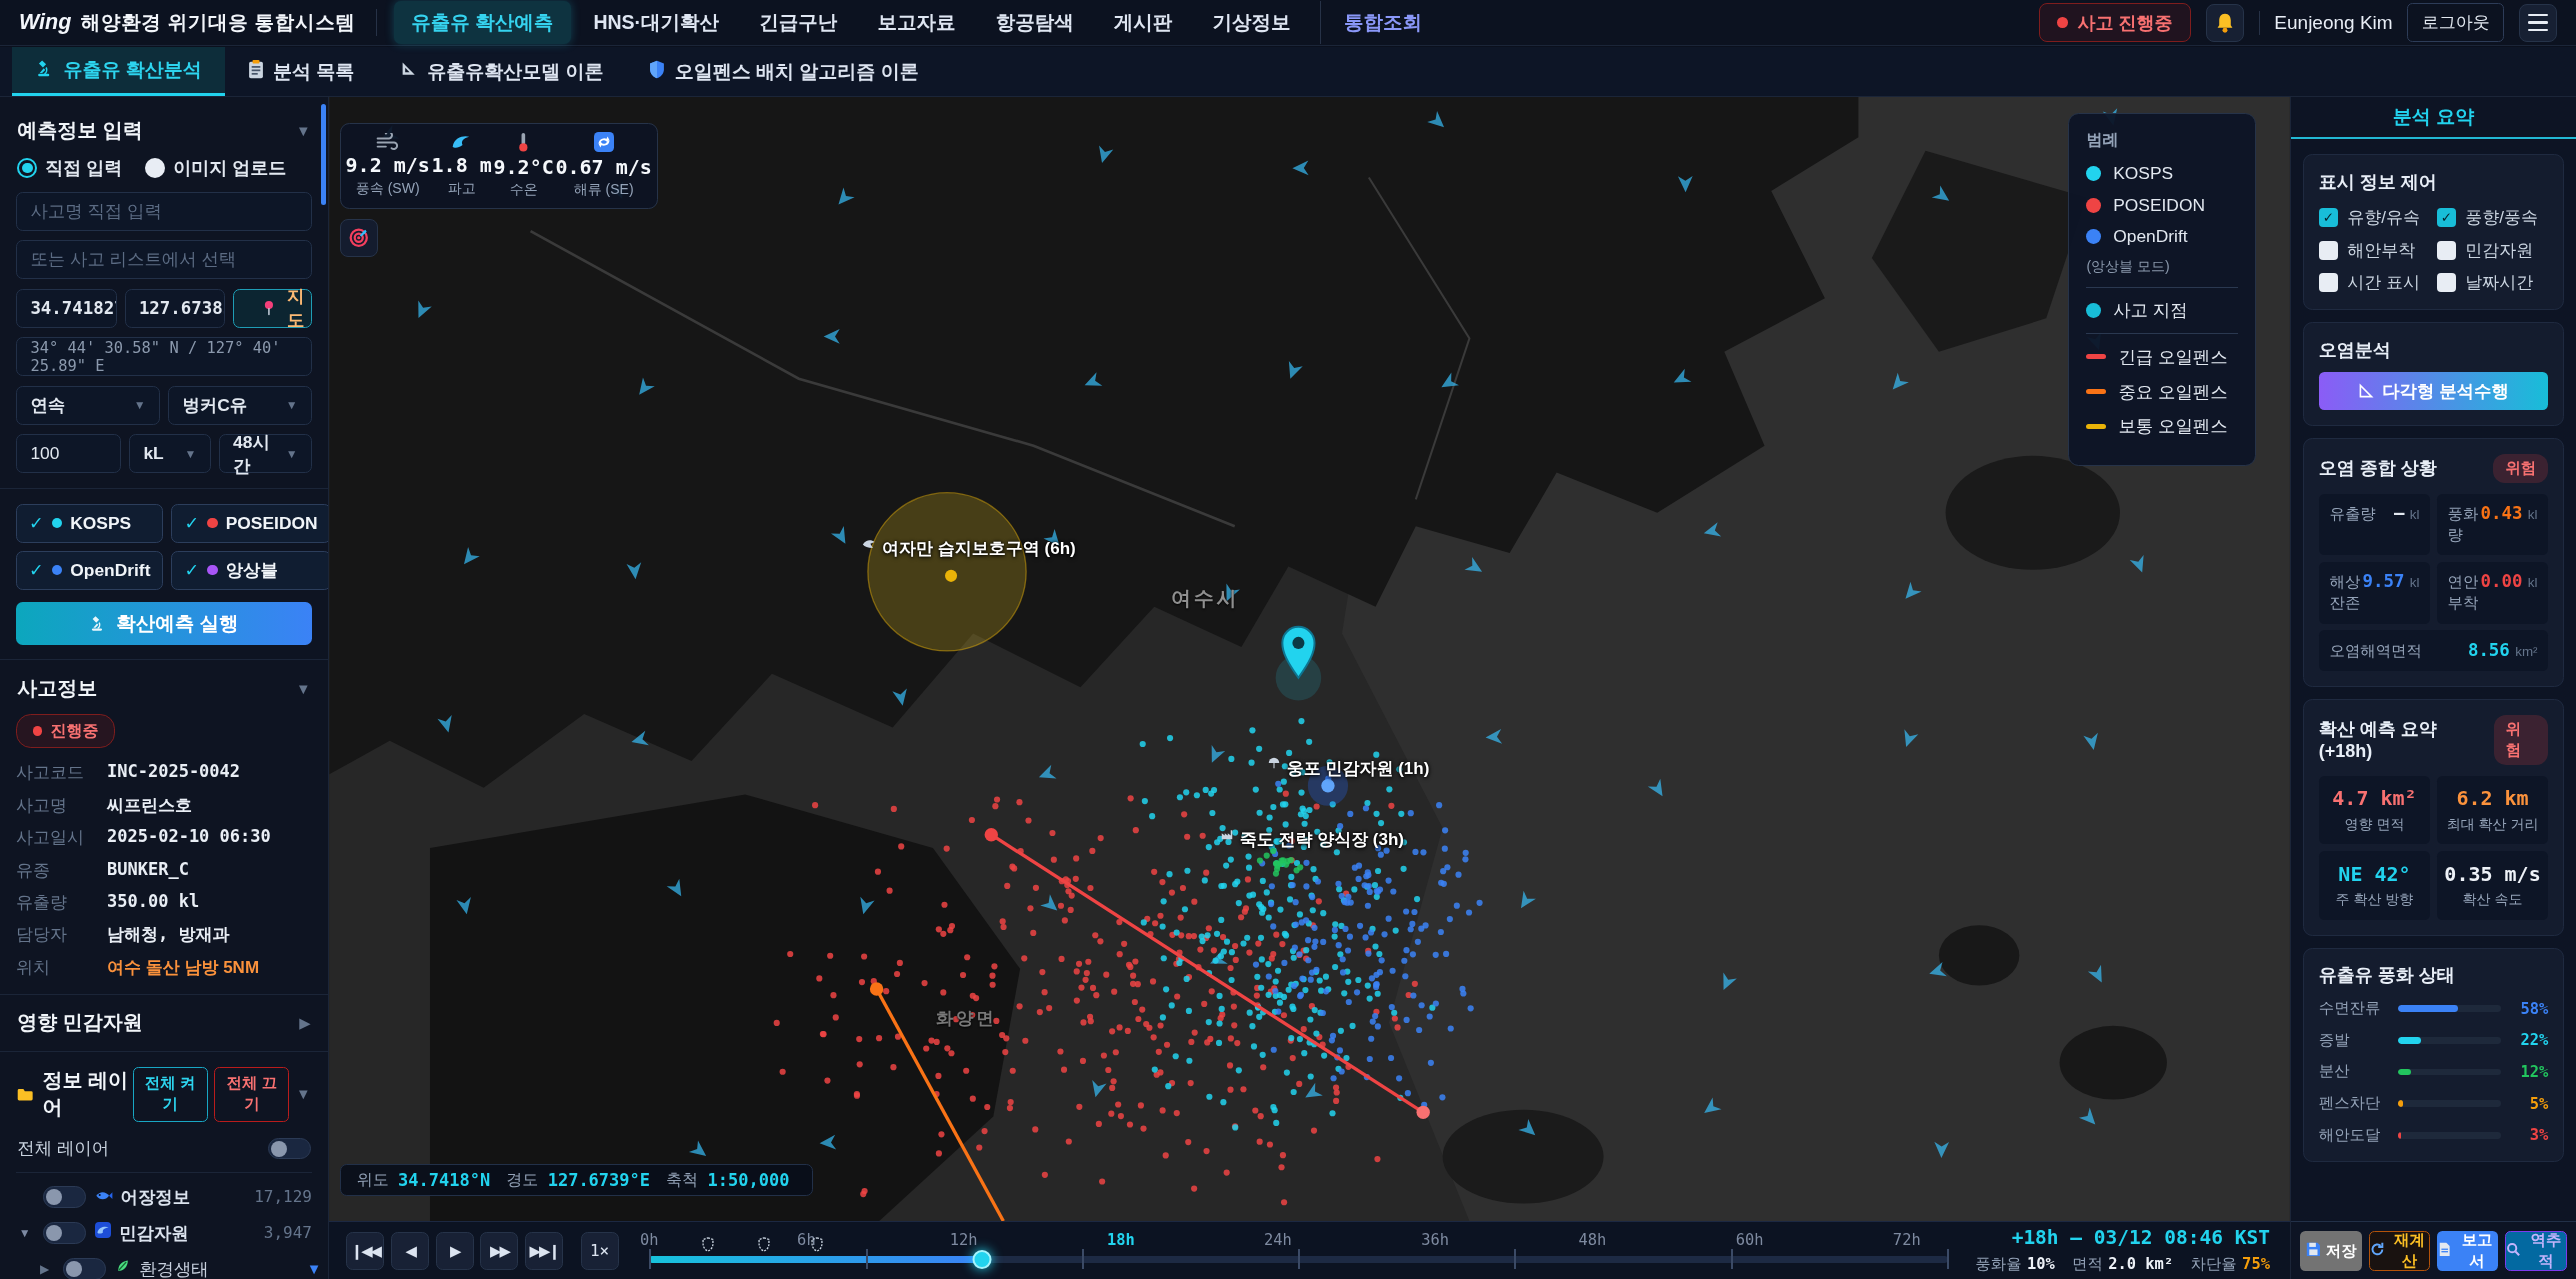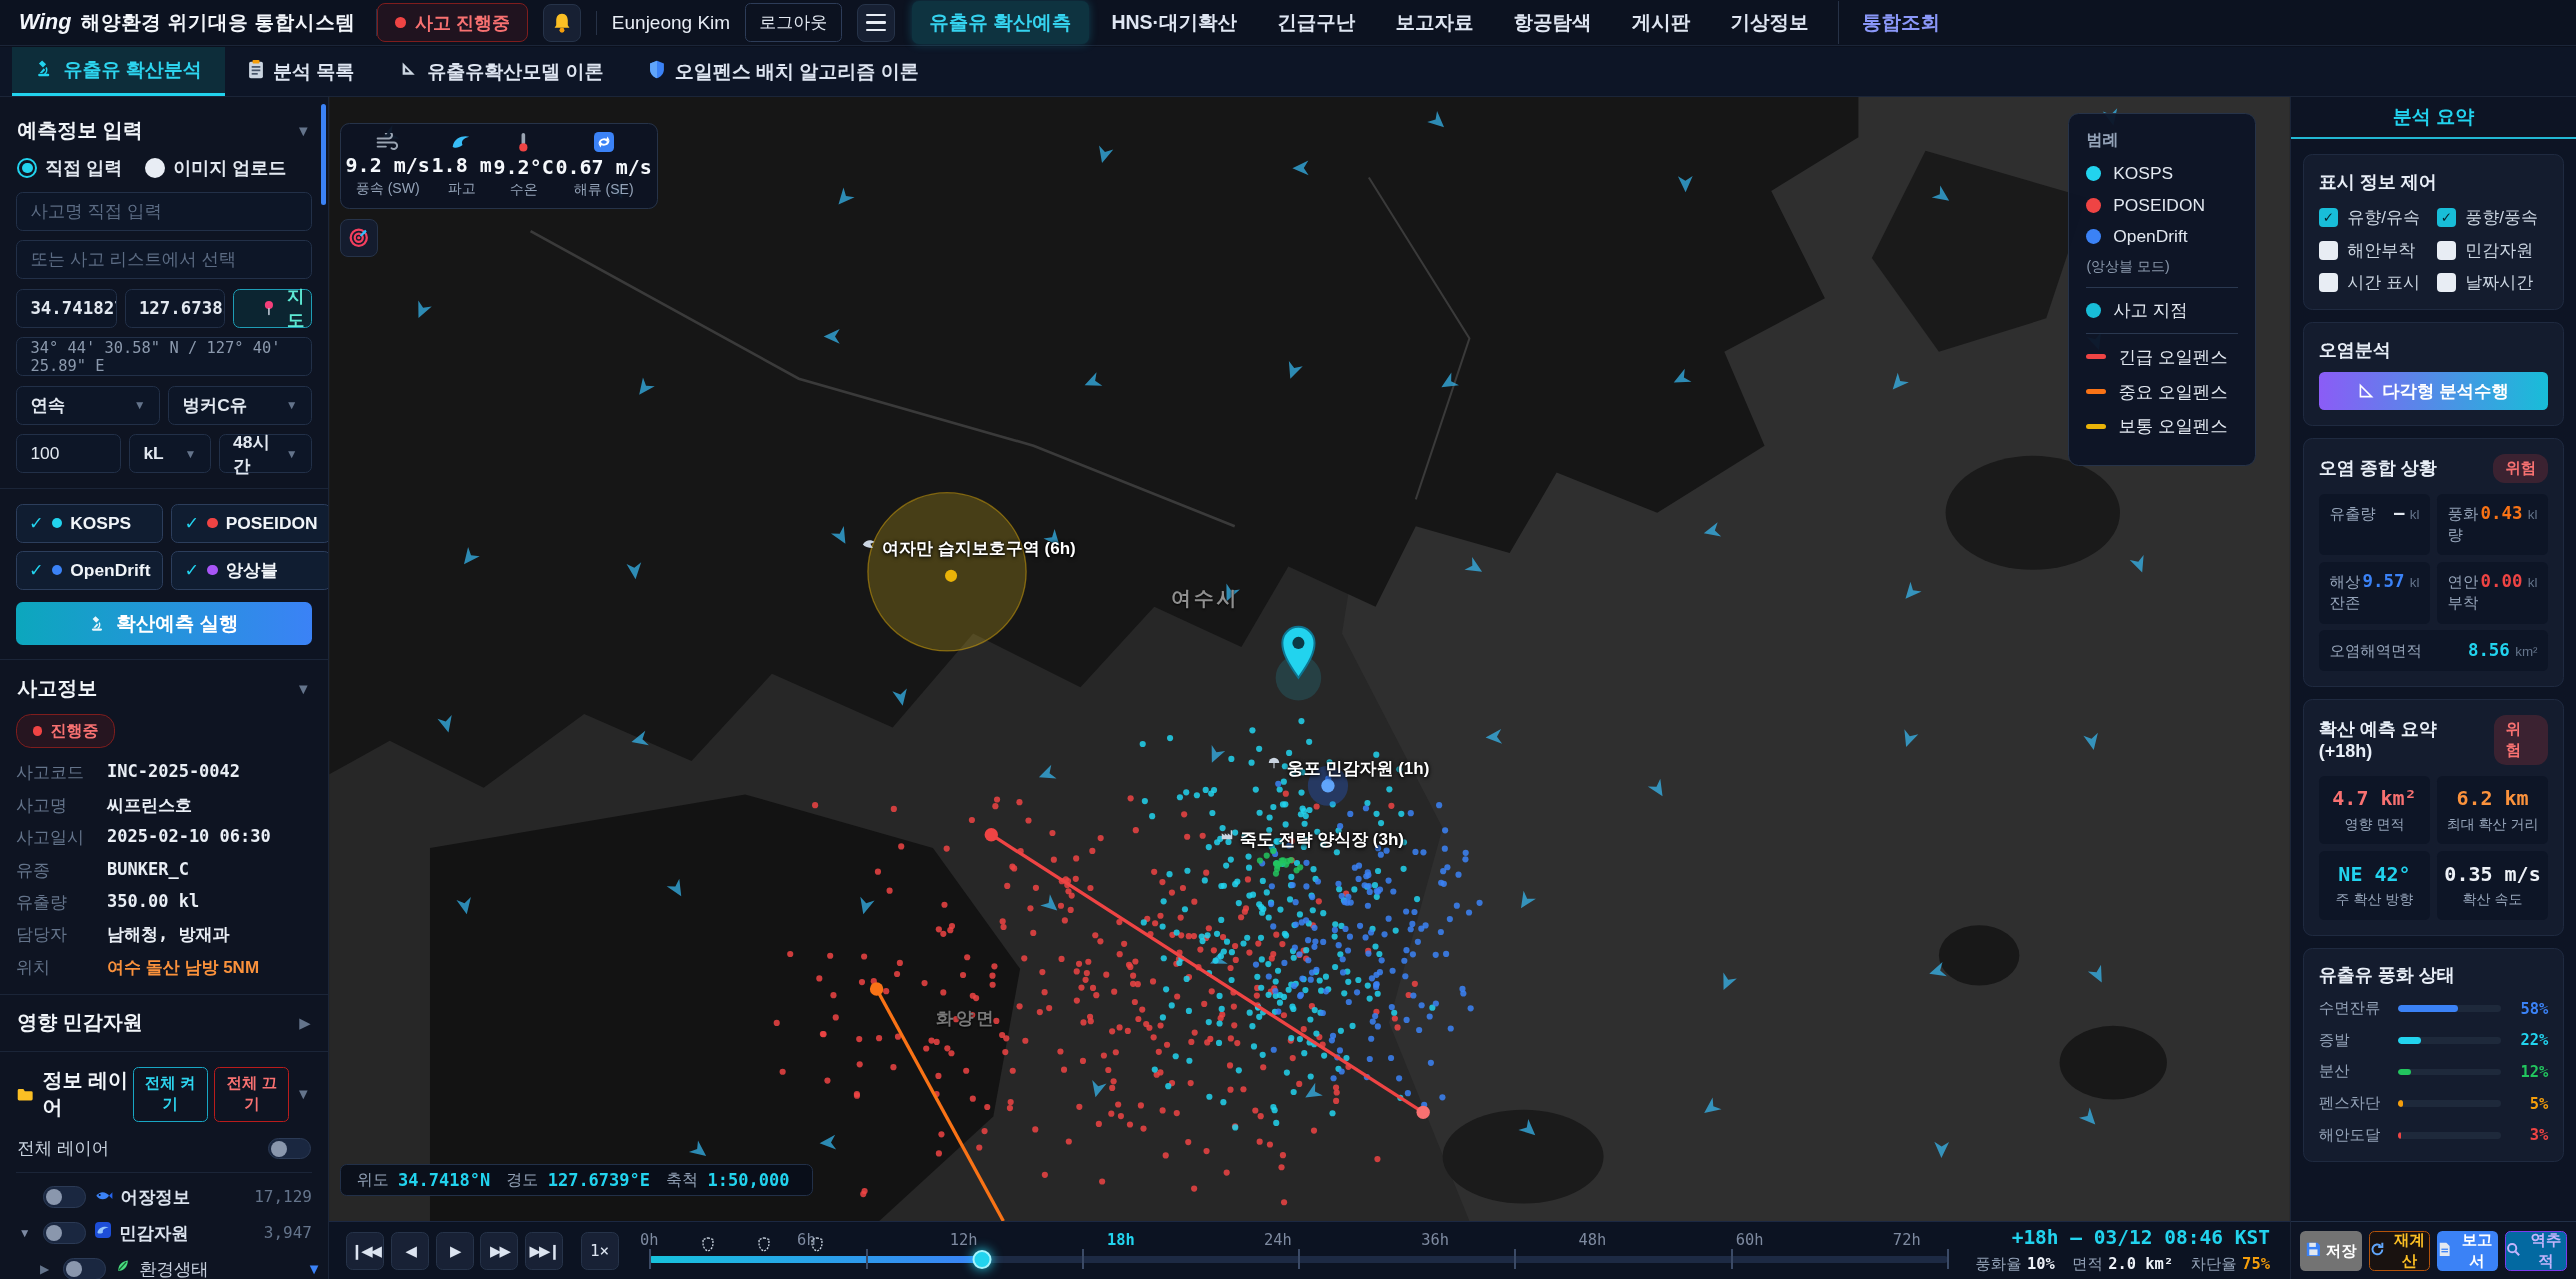--- a/index.html
+++ b/index.html
@@ -49,21 +49,21 @@
   .rdot.sel { border:2.7px solid #22d3ee; background:#0e1422; position:relative; }
   .rdot.sel::after { content:""; position:absolute; inset:2.7px; border-radius:50%; background:#22d3ee; }
   .rdot.unsel { background:#e8edf4; }
   .field { width:100%; height:39px; border-radius:6.7px; background:#0d1627; border:1.3px solid #223048;
     color:#e2e8f0; font-size:17.4px; padding:0 13.4px; margin-bottom:9.4px; display:flex; align-items:center; }
   input.field::placeholder { color:#5b6b83; }
   input.field { outline:none; }
   .row { display:flex; gap:8px; margin-bottom:9.4px; }
   .row .field { margin-bottom:0; }
   .map-btn { width:79px; height:39px; border-radius:6.7px; border:1.3px solid #1f9db5; background:#0c2531;
-    color:#5eead4; font-size:17.4px; font-weight:600; display:flex; align-items:center; justify-content:flex-end; gap:5.4px; cursor:pointer;padding-left:29px; }
+    color:#fdba74; font-size:17.4px; font-weight:600; display:flex; align-items:center; justify-content:flex-end; gap:5.4px; cursor:pointer;padding-left:29px; }
   .dms { font-family:"DejaVu Sans Mono",monospace; color:#8b99ad; font-size:15.4px; }
   .select { justify-content:space-between; cursor:pointer; font-weight:600; }
   .select .caret{ font-size:12px; }
   #model-chips { display:grid; grid-template-columns:1fr 1fr; gap:8px; margin:4px 0 12px; }
   .chip { height:39px; border:1.3px solid #2c3e5c; background:#101d31; border-radius:6.7px; display:flex;
     align-items:center; gap:8px; padding:0 12px; cursor:pointer; }
   .chip .ck { color:#22d3ee; font-size:17.4px; font-weight:bold; }
   .chip .cdot { width:10.7px; height:10.7px; border-radius:50%; }
   .chip .nm { font-size:17.4px; font-weight:bold; color:#f1f5f9; white-space:nowrap; }
   #run-btn { width:100%; height:43px; border:none; border-radius:6.7px; cursor:pointer;
@@ -186,51 +186,51 @@
   #tl-stats .v { font-family:"DejaVu Sans Mono",monospace; font-weight:bold; color:#eef2f8; }
 </style>
 </head>
 <body>
 
 <div id="header">
   <div id="logo">
     <span class="mark">Wing</span>
     <span class="title">해양환경 위기대응 통합시스템</span>
   </div>
-  <div id="header-right">
-    <div id="incident-badge">
-      <span class="dot"></span>
-      <span>사고 진행중</span>
-    </div>
-    <div class="icon-btn">
-      <svg width="20" height="21.5" viewBox="0 0 24 26">
-        <path d="M12 2 C7 2 5 6 5 10 L5 16 L3 19 L21 19 L19 16 L19 10 C19 6 17 2 12 2Z" fill="#fbbf24"></path>
-        <circle cx="12" cy="22" r="3" fill="#f59e0b"></circle>
-      </svg>
-    </div>
-    <span id="user-name">Eunjeong Kim</span>
-    <button id="logout-btn">로그아웃</button>
-    <div class="icon-btn">
-      <div id="burger">
-          <span></span>
-          <span></span>
-          <span></span>
-        </div>
-    </div>
-  </div>
   <div id="nav">
       <span class="nav-item active">유출유 확산예측</span>
       <span class="nav-item">HNS·대기확산</span>
       <span class="nav-item">긴급구난</span>
       <span class="nav-item">보고자료</span>
       <span class="nav-item">항공탐색</span>
       <span class="nav-item">게시판</span>
       <span class="nav-item">기상정보</span>
       <span class="nav-item accent">통합조회</span>
     </div>
+  <div id="header-right">
+    <div id="incident-badge">
+      <span class="dot"></span>
+      <span>사고 진행중</span>
+    </div>
+    <div class="icon-btn">
+      <svg width="20" height="21.5" viewBox="0 0 24 26">
+        <path d="M12 2 C7 2 5 6 5 10 L5 16 L3 19 L21 19 L19 16 L19 10 C19 6 17 2 12 2Z" fill="#fbbf24"></path>
+        <circle cx="12" cy="22" r="3" fill="#f59e0b"></circle>
+      </svg>
+    </div>
+    <span id="user-name">Eunjeong Kim</span>
+    <button id="logout-btn">로그아웃</button>
+    <div class="icon-btn">
+      <div id="burger">
+          <span></span>
+          <span></span>
+          <span></span>
+        </div>
+    </div>
+  </div>
 </div>
 
 <div id="tabbar">
     <div class="tab active">
       <span><svg width="19" height="19" viewBox="0 0 24 24">
           <path d="M9 3 L14 8 L10 12 L5 7 Z M11 13 L13 15 L9 19 H6 Z" fill="#22d3ee"></path>
           <rect x="4" y="20" width="14" height="3" rx="1.5" fill="#22d3ee"></rect>
           <path d="M14 12 a6 6 0 0 1 -2 8" stroke="#22d3ee" stroke-width="2" fill="none"></path>
         </svg></span>
       <span>유출유 확산분석</span>

